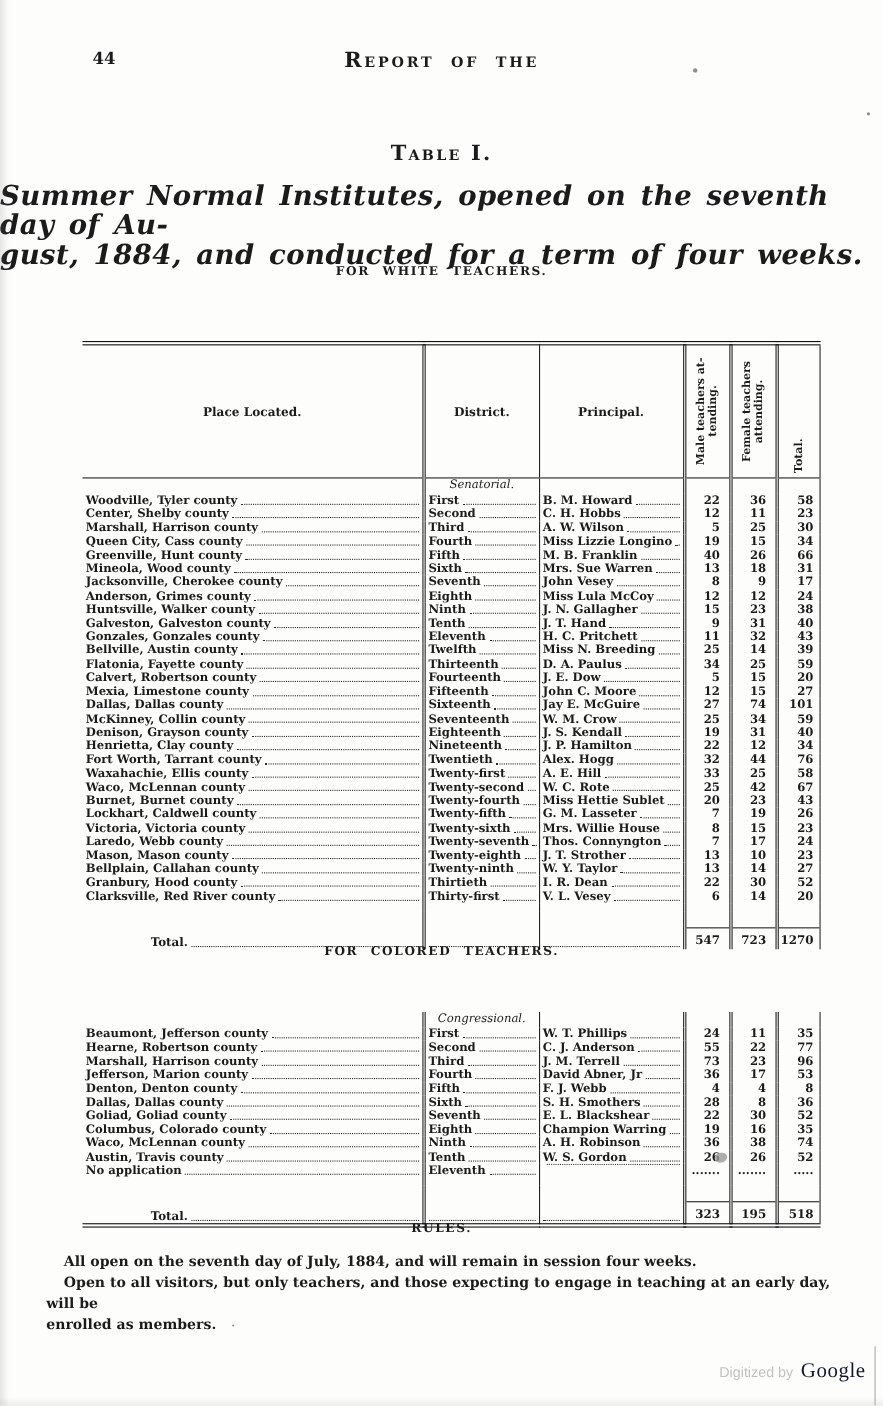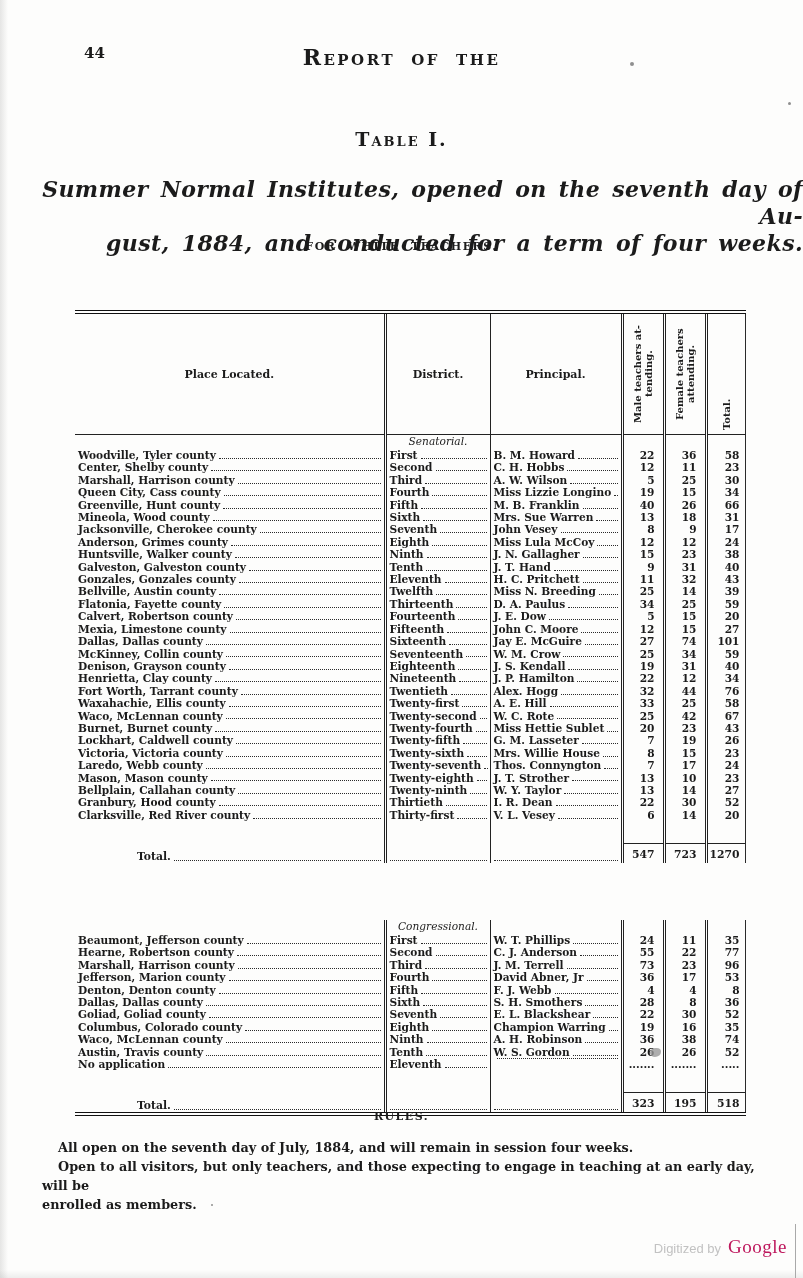--- a/index.html
+++ b/index.html
@@ -5,25 +5,25 @@
   html,body{margin:0;padding:0;background:#e9e9e9;}
   #page{
     position:relative;width:803px;height:1278px;margin:0 auto;
     background:#fdfdfc;overflow:hidden;color:#1b1b1b;
     font-family:"DejaVu Serif","Liberation Serif",serif;
   }
   .abs{position:absolute;}
   
   #page-number{left:84px;top:44px;font-size:15px;font-weight:700;}
   #running-header{left:0;top:44px;width:100%;text-align:center;
-    font-variant:small-caps;font-size:22px;font-weight:600;letter-spacing:2.5px;word-spacing:6px;}
+    font-variant:small-caps;font-size:19px;font-weight:600;letter-spacing:2.5px;word-spacing:6px;}
   #table-label{left:0;top:128px;width:100%;text-align:center;
     font-variant:small-caps;font-size:19px;font-weight:600;letter-spacing:2px;}
-  #subtitle{left:0;top:176px;width:100%;text-align:right;font-style:italic;
-    font-weight:600;font-size:22px;line-height:27px;letter-spacing:.4px;word-spacing:4px;}
+  #subtitle{left:0;top:164px;width:100%;text-align:left;font-style:italic;
+    font-weight:600;font-size:25px;line-height:27px;letter-spacing:.4px;word-spacing:4px;}
   .section-heading{left:0;width:100%;text-align:center;font-weight:700;
     font-size:11px;letter-spacing:1.5px;word-spacing:6px;}
   #white-heading{top:240px;}
   #colored-heading{top:858px;}
   
   table.inst{border-collapse:collapse;table-layout:fixed;width:670px;margin-top:44px;}
   #white-table-wrap{left:75px;top:266px;}
   #colored-table-wrap{left:75px;top:876px;}
   #white-table{border-top:4px double #111;border-right:1px solid #2a2a2a;}
   #colored-table{border-bottom:4px double #111;border-right:1px solid #2a2a2a;}
@@ -54,21 +54,21 @@
   .sumline{border-top:1.3px solid #222;padding:4px 0 2px 0;text-align:right;}
   td.c-male .sumline,td.c-fem .sumline{padding-right:8px;}
   td.c-tot .sumline{padding-right:5px;}
   
   #rules-heading{top:1110px;}
   #rules-text{left:42px;top:1138px;width:730px;font-size:12.8px;line-height:19px;font-weight:600;}
   #rules-text .indent{text-indent:16px;}
   
   #watermark{right:16px;top:1236px;color:#c2c2c2;font-family:"Liberation Sans",sans-serif;
     font-size:13px;display:flex;align-items:baseline;gap:7px;}
-  #watermark .brand{font-family:"Liberation Serif",serif;font-size:19px;color:#be185d;letter-spacing:.5px;}
+  #watermark .brand{font-family:"Liberation Serif",serif;font-size:19px;color:#0f172a;letter-spacing:.5px;}
   .edge-left{left:0;top:0;width:8px;height:1278px;
     background:linear-gradient(to right,rgba(120,120,120,.18),rgba(120,120,120,0));}
   .edge-bottom{left:0;top:1270px;width:803px;height:8px;
     background:linear-gradient(to top,rgba(120,120,120,.12),rgba(120,120,120,0));}
   .edge-right-line{left:795px;top:1224px;width:1px;height:54px;background:#a9a9a9;}
   .speck{background:#8f8f8f;border-radius:50%;}
   #speck-1{left:630px;top:62px;width:4px;height:4px;}
   #speck-2{left:788px;top:102px;width:3px;height:3px;}
   #speck-3{left:211px;top:1204px;width:2px;height:2px;}
   #smudge{left:650px;top:1048px;width:11px;height:9px;background:#9a9a9a;border-radius:50% 40% 55% 45%;opacity:.8;}
@@ -889,20 +889,21 @@
               <div class="sumline">723</div>
             </td>
           <td class="c-tot">
               <div class="sumline">1270</div>
             </td>
         </tr>
       </tbody>
     </table>
   </div>
 
+  <div class="abs section-heading" id="colored-heading">FOR COLORED TEACHERS.</div>
 
   <div class="abs" id="colored-table-wrap">
     <table class="inst" id="colored-table">
       <colgroup>
         <col class="w-place">
           <col class="w-dist">
           <col class="w-prin">
         <col class="w-male">
           <col class="w-fem">
           <col class="w-tot">

